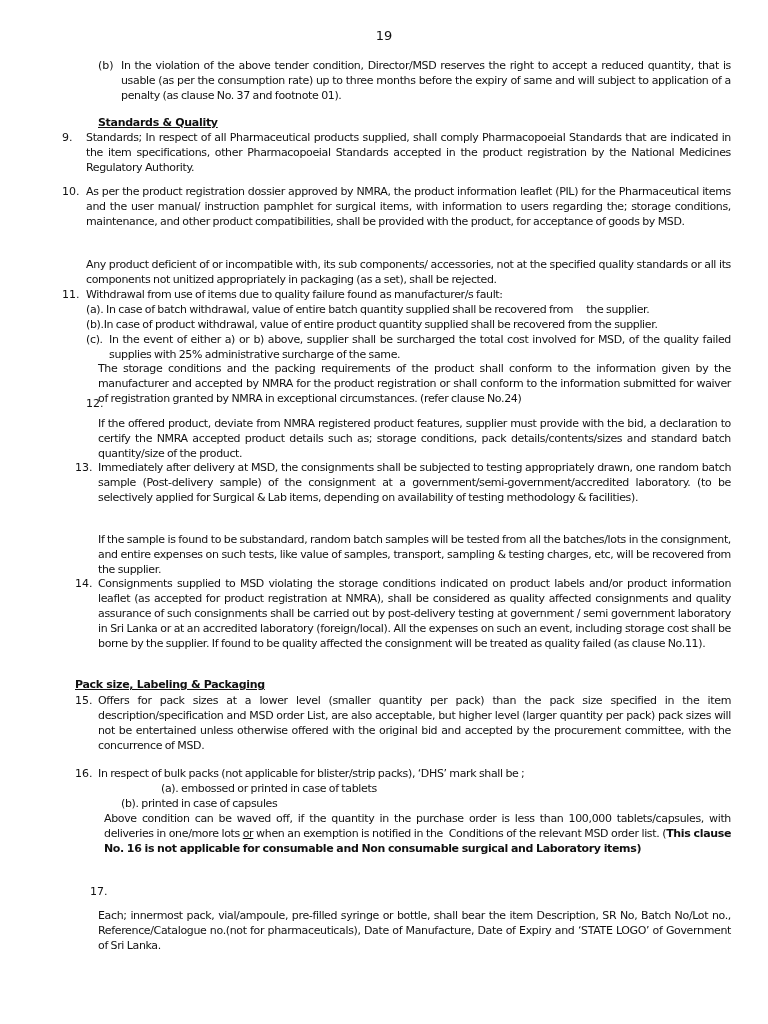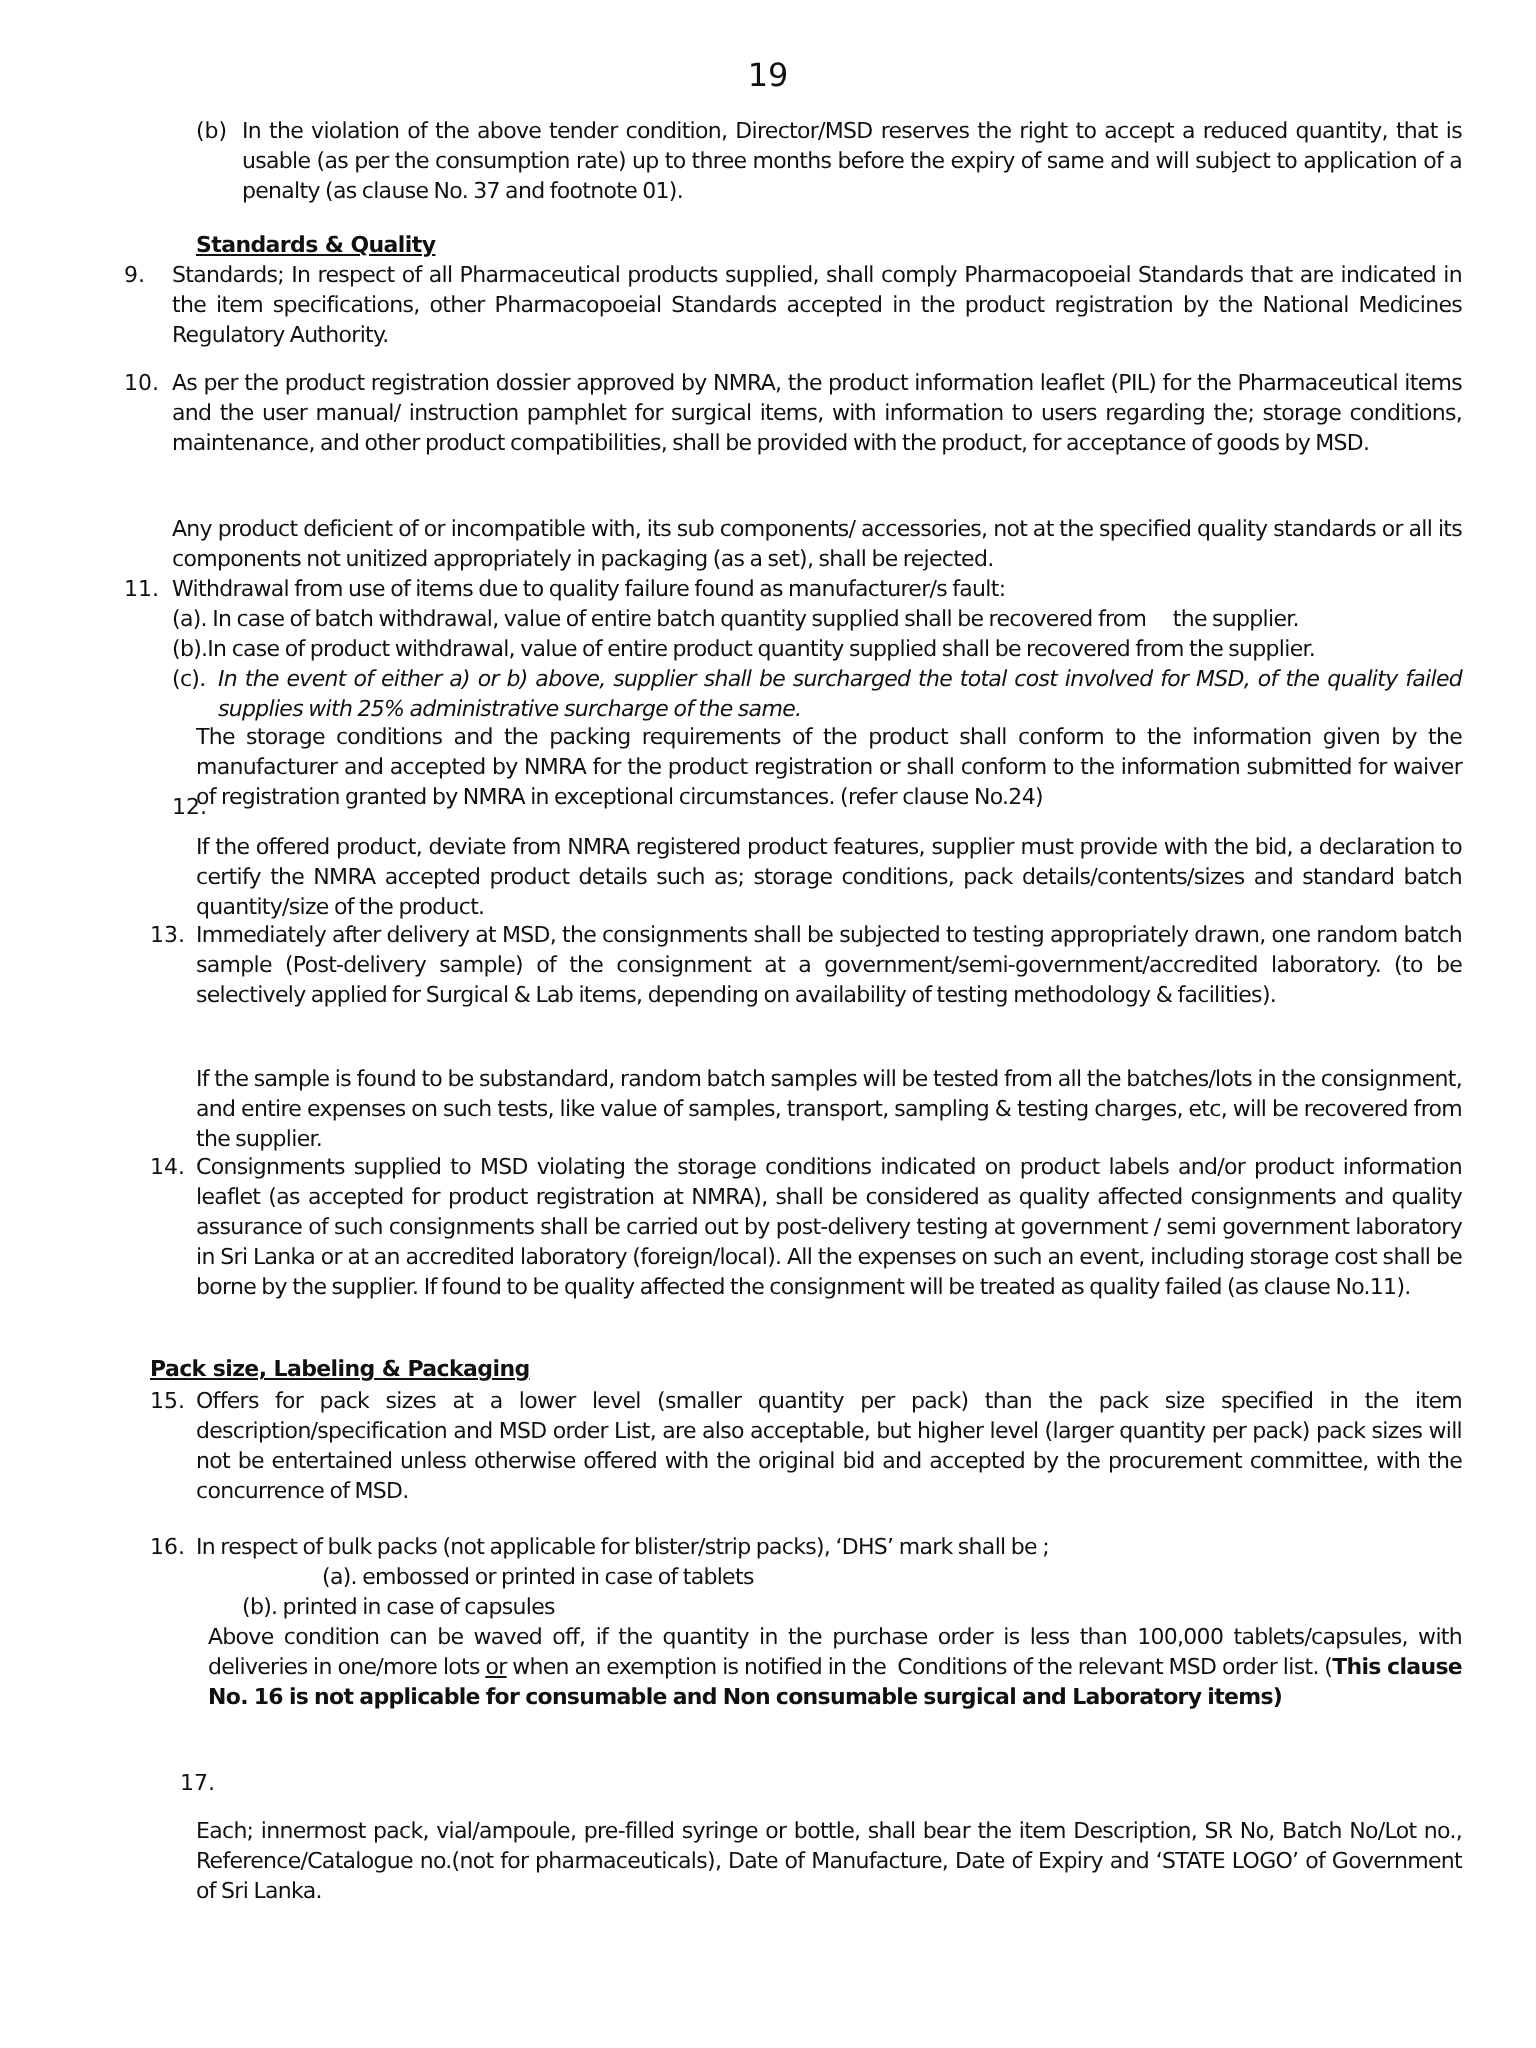--- a/index.html
+++ b/index.html
@@ -1,18 +1,18 @@
 <!DOCTYPE html>
 <html><head>
 <meta charset="utf-8">
 <style>
   html, body { margin:0; padding:0; background:#ffffff; }
   body { width:768px; height:1024px; position:relative; overflow:hidden;
          font-family:"DejaVu Sans", sans-serif; color:#111; font-size:11px; }
-  .page-num { position:absolute; top:28px; left:0; width:768px; text-align:center; font-size:16px; }
+  .page-num { position:absolute; top:28px; left:0; width:768px; text-align:center; font-size:13px; }
   .blk { position:absolute; text-align:justify; line-height:15px; letter-spacing:-0.35px; word-spacing:-0.5px; }
   .blk.last-left { text-align-last:left; }
   .num { position:absolute; }
   .heading { position:absolute; font-weight:bold; text-decoration:underline; letter-spacing:-0.3px; }
   .bold { font-weight:bold; }
   .uline { text-decoration:underline; font-weight:normal; }
 </style>
 </head>
 <body>
 
@@ -29,21 +29,21 @@
 <div class="num" style="left:62px;top:184px;line-height:15px;">10.</div>
 <div class="blk last-left" style="left:86px;top:184px;width:645px;">As per the product registration dossier approved by NMRA, the product information leaflet (PIL) for the Pharmaceutical items and the user manual/ instruction pamphlet for surgical items, with information to users regarding the; storage conditions, maintenance, and other product compatibilities, shall be provided with the product, for acceptance of goods by MSD.</div>
 <div class="blk last-left" style="left:86px;top:257px;width:645px;">Any product deficient of or incompatible with, its sub components/ accessories, not at the specified quality standards or all its components not unitized appropriately in packaging (as a set), shall be rejected.</div>
 
 <div class="num" style="left:62px;top:287px;line-height:15px;">11.</div>
 <div class="blk last-left" style="left:86px;top:287px;width:645px;">Withdrawal from use of items due to quality failure found as manufacturer/s fault:</div>
 <div class="blk last-left" style="left:86px;top:302px;width:660px;white-space:nowrap;">(a). In case of batch withdrawal, value of entire batch quantity supplied shall be recovered from &nbsp;&nbsp;&nbsp;&nbsp;the supplier.</div>
 <div class="blk last-left" style="left:86px;top:317px;width:660px;white-space:nowrap;">(b).In case of product withdrawal, value of entire product quantity supplied shall be recovered from the supplier.</div>
 <div class="num" style="left:86px;top:332px;line-height:15px;letter-spacing:-0.35px;">(c).</div>
 <div class="blk last-left" style="left:86px;top:332px;width:645px;text-indent:23px;padding-left:23px;box-sizing:border-box;">
-  <span style="margin-left:-23px;font-style:italic;">In the event of either a) or b) above, supplier shall be surcharged the total cost involved for MSD, of the quality failed supplies with 25% administrative surcharge of the same.</span>
+  <span style="margin-left:-23px;">In the event of either a) or b) above, supplier shall be surcharged the total cost involved for MSD, of the quality failed supplies with 25% administrative surcharge of the same.</span>
 </div>
 
 <div class="num" style="left:86px;top:361px;line-height:15px;margin-top:35px;">12.</div>
 <div class="blk last-left" style="left:98px;top:361px;width:633px;">The storage conditions and the packing requirements of the product shall conform to the information given by the manufacturer and accepted by NMRA for the product registration or shall conform to the information submitted for waiver of registration granted by NMRA in exceptional circumstances. (refer clause No.24)</div>
 <div class="blk last-left" style="left:98px;top:416px;width:633px;">If the offered product, deviate from NMRA registered product features, supplier must provide with the bid, a declaration to certify the NMRA accepted product details such as; storage conditions, pack details/contents/sizes and standard batch quantity/size of the product.</div>
 
 <div class="num" style="left:75px;top:460px;line-height:15px;">13.</div>
 <div class="blk last-left" style="left:98px;top:460px;width:633px;">Immediately after delivery at MSD, the consignments shall be subjected to testing appropriately drawn, one random batch sample (Post-delivery sample) of the consignment at a government/semi-government/accredited laboratory. (to be selectively applied for Surgical &amp; Lab items, depending on availability of testing methodology &amp; facilities).</div>
 <div class="blk last-left" style="left:98px;top:532px;width:633px;">If the sample is found to be substandard, random batch samples will be tested from all the batches/lots in the consignment, and entire expenses on such tests, like value of samples, transport, sampling &amp; testing charges, etc, will be recovered from the supplier.</div>
 

